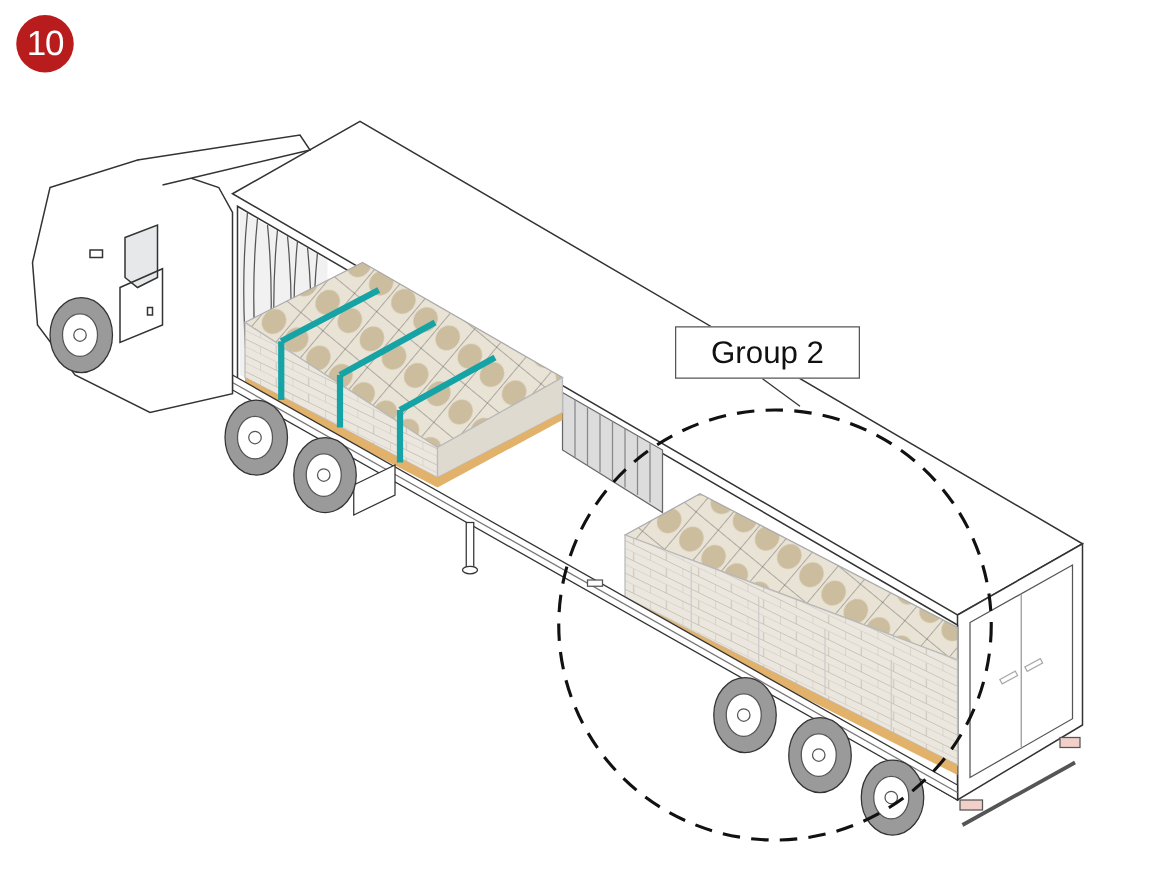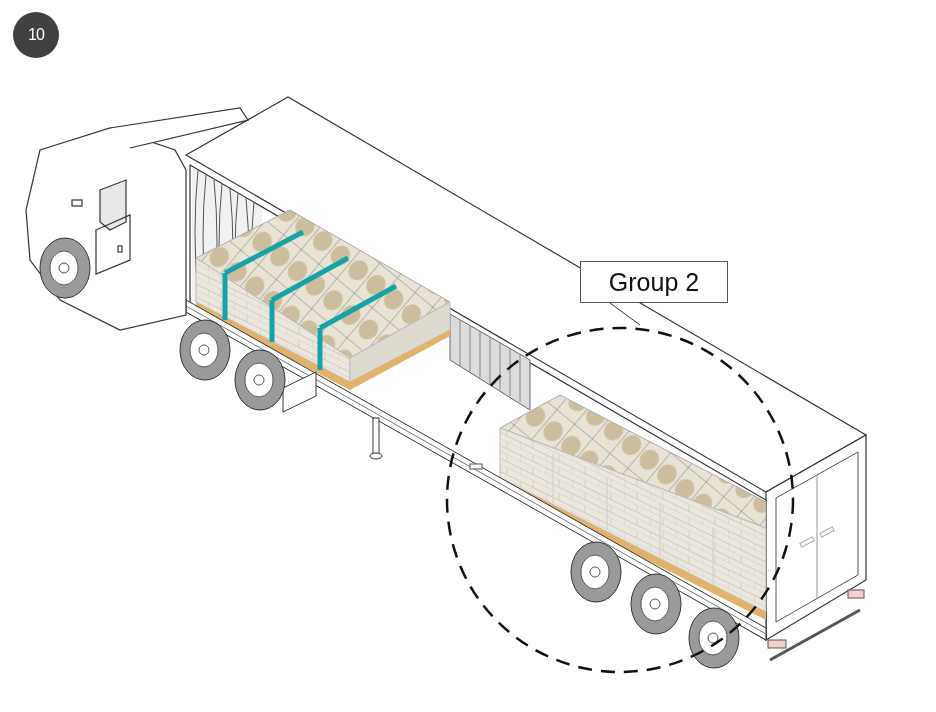--- a/index.html
+++ b/index.html
@@ -1,18 +1,18 @@
 <!DOCTYPE html>
 <html><head>
 <meta charset="utf-8">
 <style>
   html,body{margin:0;padding:0;background:#ffffff;}
   body{width:936px;height:712px;position:relative;overflow:hidden;font-family:"Liberation Sans",sans-serif;}
-  .step-badge{position:absolute;left:13px;top:12px;width:46px;height:46px;border-radius:50%;background:#404040;color:#fff;display:flex;align-items:center;justify-content:center;font-size:16px;letter-spacing:-1px;}
-  .group-label{position:absolute;left:540px;top:261px;width:148px;height:42px;border:1.5px solid #555;background:#fff;display:flex;align-items:center;justify-content:center;font-size:25px;color:#111;box-sizing:border-box;margin-left:40px;}
+  .step-badge{position:absolute;left:13px;top:12px;width:46px;height:46px;border-radius:50%;background:#b91c1c;color:#fff;display:flex;align-items:center;justify-content:center;font-size:28px;letter-spacing:-1px;}
+  .group-label{position:absolute;left:540px;top:261px;width:148px;height:42px;border:1.5px solid #555;background:#fff;display:flex;align-items:center;justify-content:center;font-size:25px;color:#111;box-sizing:border-box;}
   svg.illus{position:absolute;left:0;top:0;}
 </style>
 </head>
 <body>
 
 <svg class="illus" width="936" height="712" viewBox="0 0 936 712" xmlns="http://www.w3.org/2000/svg">
   <defs>
     <pattern id="brick" width="26" height="13" patternUnits="userSpaceOnUse" patternTransform="skewY(26)">
       <rect width="26" height="13" fill="#ebe7df"></rect>
       <path d="M0 13H26M13 0V6.5M0 6.5H26M0 6.5V13" stroke="#c9c4b8" stroke-width="0.8" fill="none"></path>

